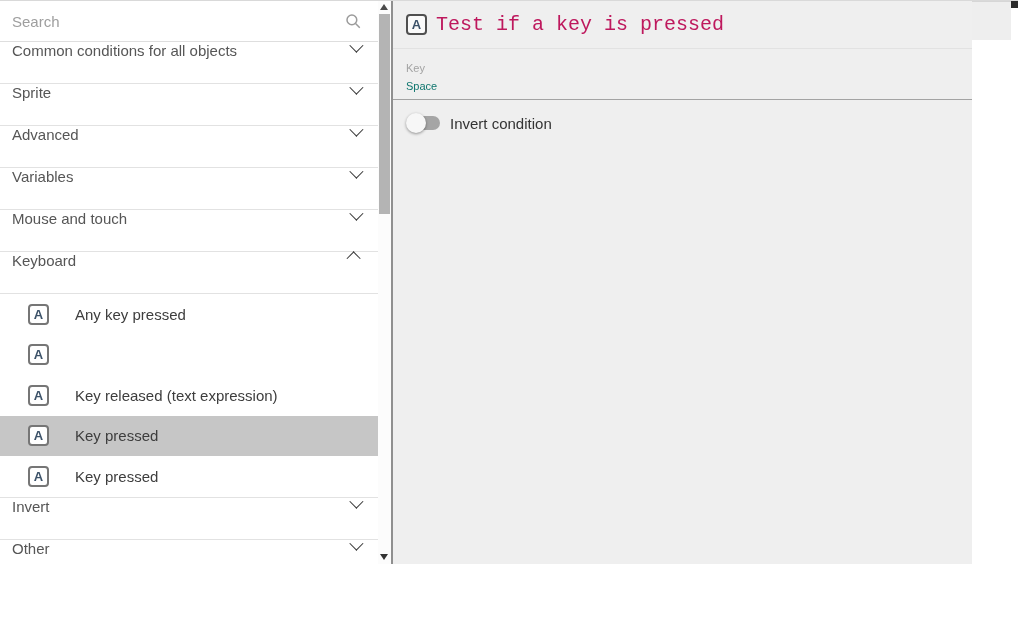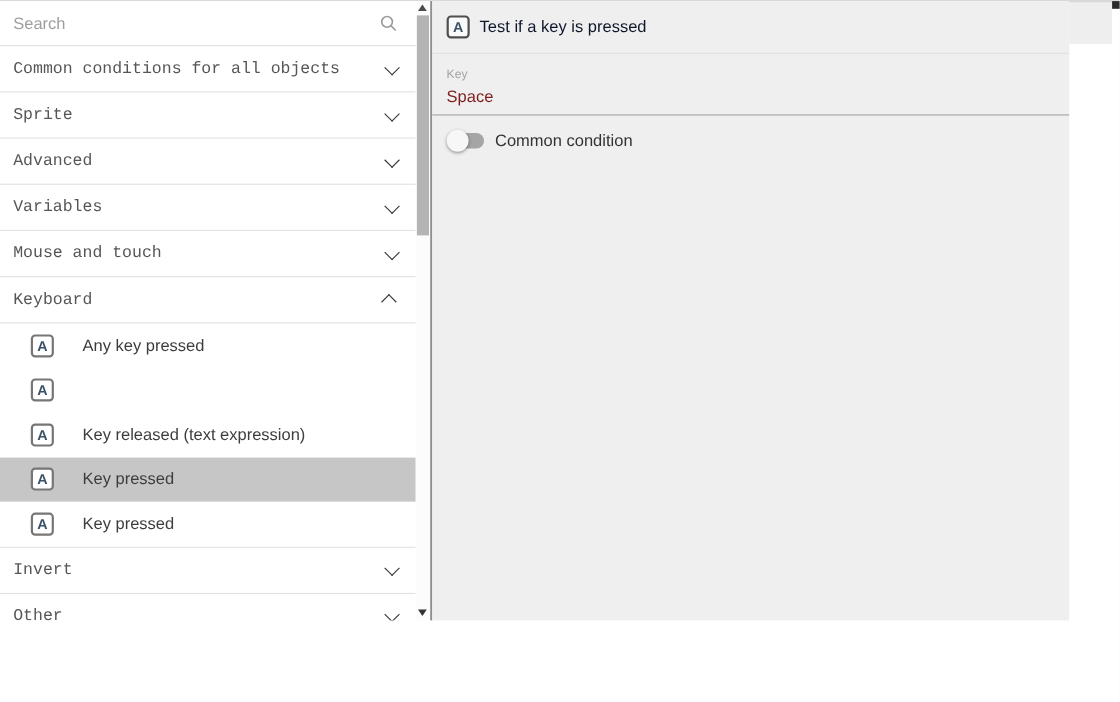--- a/index.html
+++ b/index.html
@@ -9,21 +9,21 @@
   .app { width:1018px; height:564px; display:flex; flex-direction:row; border-top:1px solid #d9d9d9; }
   .main { flex:1; min-height:0; display:flex; }
 
   
   .sidebar { width:378px; background:#fff; overflow:hidden; display:flex; flex-direction:column; }
   .search-row { height:41px; flex:0 0 41px; border-bottom:1px solid #dedede; display:flex; align-items:center; padding:0 16px 0 12px; }
   .search-input { flex:1; border:none; outline:none; background:transparent; font-family:"Liberation Sans",sans-serif; font-size:15px; color:#333; }
   .search-input::placeholder { color:#9e9e9e; }
   .search-icon { flex:0 0 auto; display:flex; }
 
-  .cat-row { height:42px; flex:0 0 42px; border-bottom:1px solid #e2e2e2; display:flex; align-items:center; padding:0 18px 0 12px; font-size:15px; color:#565656; cursor:pointer;font-family:Liberation Mono, monospace; }
+  .cat-row { height:42px; flex:0 0 42px; border-bottom:1px solid #e2e2e2; display:flex; align-items:flex-start; padding:0 18px 0 12px; font-size:15px; color:#565656; cursor:pointer; }
   .cat-label { flex:1; }
   .chev { width:10px; height:10px; border-right:1.8px solid #333; border-bottom:1.8px solid #333; flex:0 0 auto; }
   .chev.down { transform:rotate(45deg) translateY(-2px); }
   .chev.up { transform:rotate(-135deg) translateY(-2px); }
 
   .items-group { border-bottom:1px solid #e2e2e2; }
   .item-row { height:40.5px; display:flex; align-items:center; padding-left:28px; font-size:15px; color:#3d3d3d; cursor:pointer; }
   .key-icon { width:21px; height:21px; border:2px solid #767676; border-radius:4px; background:#fff; color:#3b5168; font-weight:bold; font-size:13px; display:flex; align-items:center; justify-content:center; flex:0 0 auto; }
   .item-label { margin-left:26px; }
 
@@ -33,25 +33,25 @@
   .sb-up { top:3px; border-bottom:6px solid #4a4a4a; }
   .sb-down { bottom:4px; border-top:6px solid #333; }
   .sb-thumb { position:absolute; top:13px; left:1px; width:11px; height:200px; background:#b4b4b4; cursor:pointer; }
 
   .vdivider { width:2px; flex:0 0 2px; background:#8f8f8f; }
 
   
   .detail { flex:1; background:#efefef; display:flex; flex-direction:column; }
   .detail-header { height:48px; flex:0 0 48px; display:flex; align-items:center; gap:9px; padding:0 13px; border-bottom:1px solid #e2e2e2; }
   .detail-header .key-icon { background:#fafafa; border-color:#4f4f4f; }
-  .detail-title { font-size:15px; color:#0f172a; }
+  .detail-title { font-size:20px; color:#be185d;font-family:Liberation Mono, monospace; }
 
   .field { padding:13px 0 0 13px; border-bottom:1px solid #a3a3a3; }
   .field-label { font-size:11px; color:#a3a3a3; }
-  .field-value { font-size:15px; color:#7f1d1d; margin-top:6px; padding-bottom:7px; cursor:text; }
+  .field-value { font-size:11px; color:#0f766e; margin-top:6px; padding-bottom:7px; cursor:text; }
 
   .invert-row { display:flex; align-items:center; padding:13px 13px; }
   .toggle { position:relative; width:32px; height:14px; border-radius:7px; background:#a5a5a5; margin:3px 0 3px 2px; cursor:pointer; flex:0 0 auto; }
   .toggle-thumb { position:absolute; left:-2px; top:-3px; width:20px; height:20px; border-radius:50%; background:#f7f7f7; box-shadow:0 1px 3px rgba(0,0,0,0.4); }
   .invert-label { margin-left:10px; font-size:15px; color:#333; }
 
   
   .footer { height:39px; flex:0 0 39px; background:#eeeeee; border-top:1px solid #d6d6d6; }
   .darkbar { height:7px; flex:0 0 7px; background:#2b2b2b; }
 </style>
@@ -144,21 +144,21 @@
 
       <div class="field">
         <div class="field-label">Key</div>
         <div class="field-value">Space</div>
       </div>
 
       <div class="invert-row">
         <div class="toggle">
           <div class="toggle-thumb"></div>
         </div>
-        <span class="invert-label">Common condition</span>
+        <span class="invert-label">Invert condition</span>
       </div>
     </div>
 
   </div>
 
   <div class="footer"></div>
   <div class="darkbar"></div>
 </div>
 
 </body></html>

